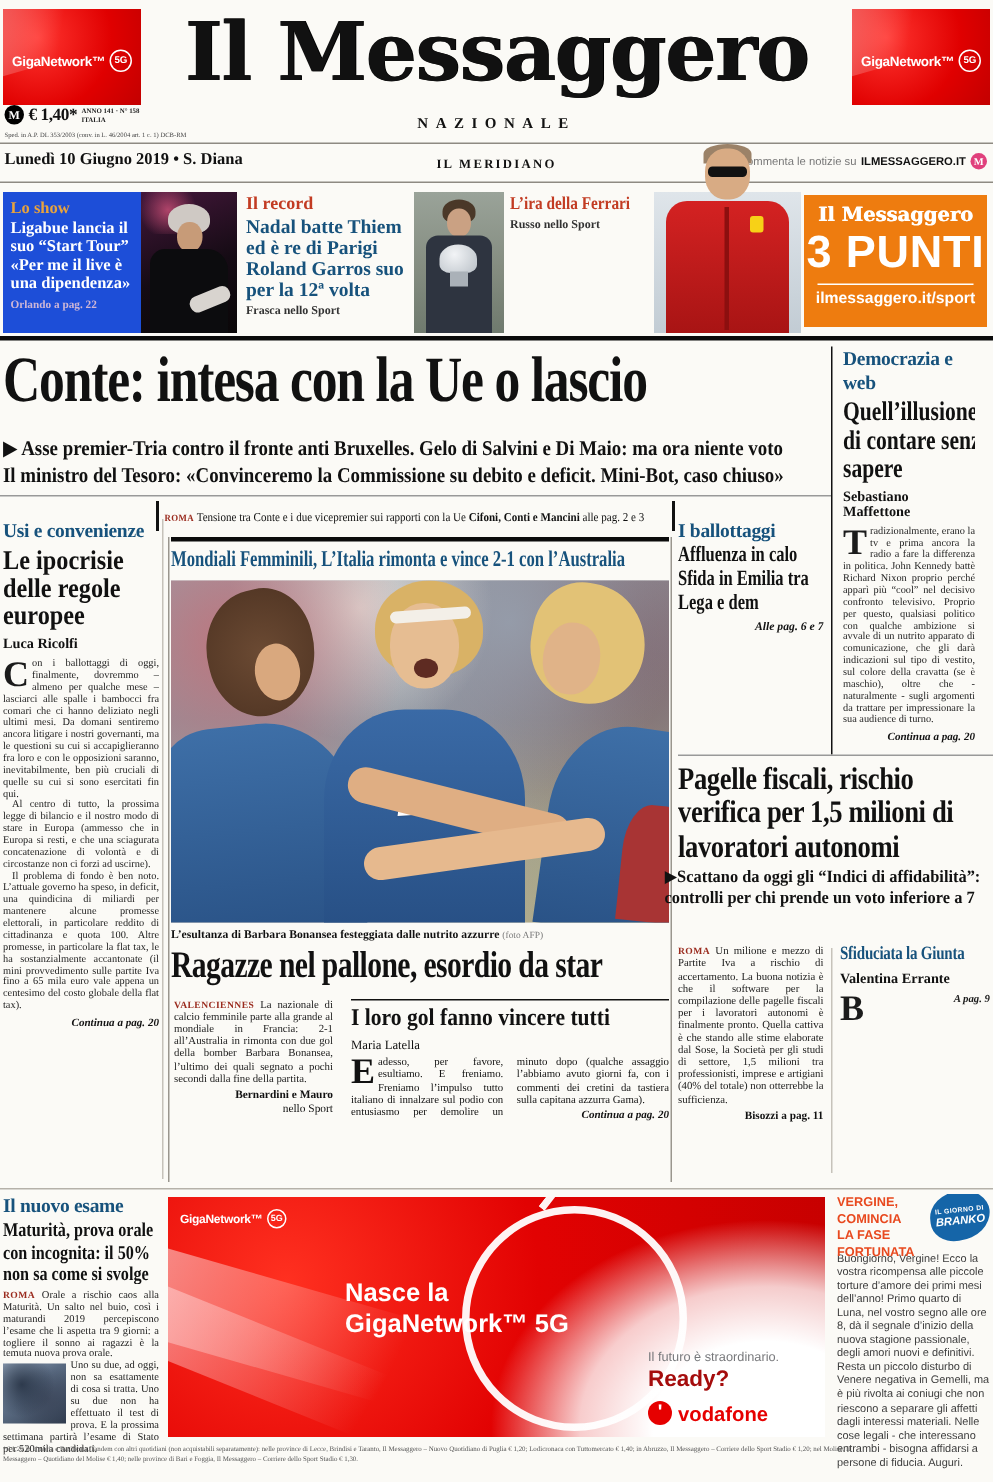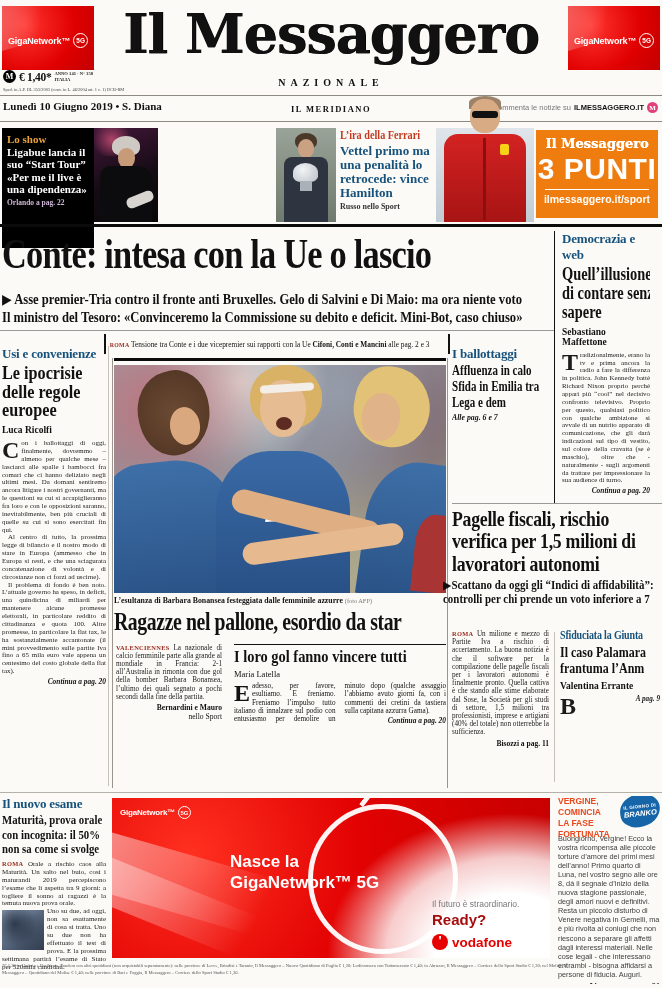--- a/index.html
+++ b/index.html
@@ -30,21 +30,21 @@
 #shipNote{position:absolute;left:3px;top:87px;font-size:4.4px;color:#444;width:130px}
 #hrA{left:0;top:95px;width:662px}
 #dateLeft{position:absolute;left:3px;top:100px;font-size:11px;font-weight:bold}
 #meridiano{position:absolute;left:231px;top:104px;width:200px;text-align:center;font-size:8.5px;font-weight:bold;letter-spacing:1.5px}
 #social{position:absolute;right:4px;top:102px;display:flex;align-items:center;gap:3px}
 #socialPrefix{font-size:7.5px;color:#777}
 #socialSite{font-size:7.5px;font-weight:bold}
 #appBadge{width:11px;height:11px;border-radius:50%;background:#e0407c;color:#fff;font-size:7px;font-weight:bold;display:flex;align-items:center;justify-content:center}
 #hrB{left:0;top:121px;width:662px}
 
-#tPurple{position:absolute;left:2px;top:128px;width:92px;height:120px;background:#000000;padding:5px;color:#fff;overflow:hidden}
+#tPurple{position:absolute;left:2px;top:128px;width:92px;height:94px;background:#1d4ed8;padding:5px;color:#fff;overflow:hidden}
 #tPurple .k{color:#e8a33d;font-weight:bold;font-size:11px}
 #tPurple .t{font-weight:bold;font-size:11px;line-height:1.12;margin-top:1px}
 #tPurple .b{color:#cdb6d6;font-weight:bold;font-size:7.5px;margin-top:3px}
 .tk{color:#c23b22;font-weight:bold;font-size:12px}
 .tt{color:#17527c;font-weight:bold;font-size:13px;line-height:1.08;margin-top:1px}
 .tb{color:#333;font-weight:bold;font-size:8px;margin-top:2px}
 #t2{position:absolute;left:164px;top:128px;width:110px;height:94px;overflow:hidden}
 #t3{position:absolute;left:340px;top:128px;width:96px;height:94px;overflow:hidden}
 #t3 .tk{white-space:nowrap;width:113px;transform:scaleX(.85)}
 #phLigabue{position:absolute;left:94px;top:128px;width:64px;height:94px;background:linear-gradient(160deg,#43173a 0%,#150b14 55%,#0a0708 100%);overflow:hidden}
@@ -123,21 +123,21 @@
 #golTitle .fit{white-space:nowrap;font-size:16px;font-weight:bold;width:236px;transform:scaleX(.9);margin-top:3px}
 #golAuthor{font-weight:normal;font-size:8.5px;margin:3px 0}
 #golText{columns:2;column-gap:9px;font-size:7.2px;line-height:1.16;text-align:justify}
 
 #opRight{position:absolute;left:554px;top:231px;width:96px;height:272px;border-left:1.5px solid #111;padding-left:7px;overflow:hidden}
 #opRightTitle .fit{font-size:18px;font-weight:bold;line-height:1.05;width:126px;transform:scaleX(.8);margin-top:2px}
 
 #ballot{position:absolute;left:452px;top:346px;width:97px;height:154px;overflow:hidden}
 #ballotTitle .fit{font-size:14.5px;font-weight:bold;line-height:1.1;width:128px;transform:scaleX(.76);margin-top:1px}
 #ballotBody{margin-top:5px;font-size:7.8px;font-weight:bold;line-height:1.22;text-align:justify}
-#ballotPages{font-style:italic;font-weight:bold;font-size:7.8px;text-align:left;margin-top:2px}
+#ballotPages{font-style:italic;font-weight:bold;font-size:7.8px;text-align:right;margin-top:2px}
 #hrMid{left:452px;top:503px;width:210px;background:#999}
 
 #pagelleHead{position:absolute;left:452px;top:508px;width:210px;overflow:visible}
 #pagelleHead .fit{font-size:21px;font-weight:bold;line-height:1.07;letter-spacing:-.3px;width:249px;transform:scaleX(.845)}
 #pagelleDeck{position:absolute;left:443px;top:578px;width:210px;overflow:hidden}
 #pagelleDeck .fit{width:222px;transform:scaleX(.95);font-size:11.5px;font-weight:bold;line-height:1.22}
 #pagLeft{position:absolute;left:452px;top:630px;width:97px;height:160px;overflow:hidden}
 #pagLeft .body{font-size:7.2px}
 #pagSig{text-align:right;font-weight:bold;font-size:7.5px;margin-top:2px}
 #vrPag{position:absolute;left:554px;top:632px;width:1px;height:150px;background:#c6c2ba}
@@ -231,30 +231,34 @@
     <div class="t">Ligabue lancia il suo “Start Tour” «Per me il live è una dipendenza»</div>
     <div class="b">Orlando a pag. 22</div>
   </div>
   <div id="phLigabue">
     <div class="lgLight"></div>
     <div class="lgHair"></div>
     <div class="lgFace"></div>
     <div class="lgBody"></div>
     <div class="lgGuitar"></div>
   </div>
+  <div id="t2">
+    <div class="tk">Il record</div>
+    <div class="tt">Nadal batte Thiem ed è re di Parigi Roland Garros suo per la 12ª volta</div>
+    <div class="tb">Frasca nello Sport</div>
+  </div>
   <div id="phNadal">
     <div class="ndHair"></div>
     <div class="ndFace"></div>
     <div class="ndBody"></div>
     <div class="ndCup"></div>
     <div class="ndCupBase"></div>
   </div>
   <div id="t3">
     <div class="tk fit">L’ira della Ferrari</div>
-    <div class="tt">Vettel primo ma una penalità lo retrocede: vince Hamilton</div>
     <div class="tb">Russo nello Sport</div>
   </div>
   <div id="phVettel">
     <div class="vBg"></div>
     <div class="vHair"></div>
     <div class="vHead"></div>
     <div class="vGlasses"></div>
     <div class="vTorso"></div>
     <div class="vZip"></div>
     <div class="vLogo"></div>
@@ -297,39 +301,42 @@
       <p><span class="dc">C</span><span>on i ballottaggi di oggi, finalmente, dovremmo – almeno per qualche mese – lasciarci alle spalle i bambocci fra comari che ci hanno deliziato negli ultimi mesi. Da domani sentiremo ancora litigare i nostri governanti, ma le questioni su cui si accapiglieranno fra loro e con le opposizioni saranno, inevitabilmente, ben più cruciali di quelle su cui si sono esercitati fin qui.</span></p>
       <p>Al centro di tutto, la prossima legge di bilancio e il nostro modo di stare in Europa (ammesso che in Europa si resti, e che una sciagurata concatenazione di volontà e di circostanze non ci forzi ad uscirne).</p>
       <p>Il problema di fondo è ben noto. L’attuale governo ha speso, in deficit, una quindicina di miliardi per mantenere alcune promesse elettorali, in particolare reddito di cittadinanza e quota 100. Altre promesse, in particolare la flat tax, le ha sostanzialmente accantonate (il mini provvedimento sulle partite Iva fino a 65 mila euro vale appena un centesimo del costo globale della flat tax).</p>
     </div>
     <div class="continua">Continua a pag. 20</div>
   </div>
   <div id="vrLeft"></div>
 
   <div id="cbox">
     <div id="cboxRule"></div>
+    <div id="stripHead">
+      <span class="fit">Mondiali Femminili, L’Italia rimonta e vince 2-1 con l’Australia</span>
+    </div>
     <div id="photo">
       <div class="ph plHair"></div>
       <div class="ph tL"></div>
       <div class="ph plFace"></div>
       <div class="ph prHair"></div>
       <div class="ph tR"></div>
       <div class="ph prFace"></div>
       <div class="ph fanRed"></div>
       <div class="ph pcHair"></div>
       <div class="ph tC"></div>
       <div class="ph pcFace"></div>
       <div class="ph pcBand"></div>
       <div class="ph pcMouth"></div>
       <div class="ph num">11</div>
       <div class="ph arm1"></div>
       <div class="ph arm2"></div>
     </div>
     <div id="cap">
-      <span>L’esultanza di Barbara Bonansea festeggiata dalle femminile azzurre</span>
+      <span>L’esultanza di Barbara Bonansea festeggiata dalle nutrito azzurre</span>
       <span class="credit">(foto AFP)</span>
     </div>
     <div id="ragazze">
       <span class="fit">Ragazze nel pallone, esordio da star</span>
     </div>
     <div id="cbCols">
       <div id="cbLeft">
         <div class="body">
           <span class="city">VALENCIENNES</span>
           <span>La nazionale di calcio femminile parte alla grande al mondiale in Francia: 2-1 all’Australia in rimonta con due gol della bomber Barbara Bonansea, l’ultimo dei quali segnato a pochi secondi dalla fine della partita.</span>
@@ -385,23 +392,20 @@
       <span class="city">ROMA</span>
       <span>Un milione e mezzo di Partite Iva a rischio di accertamento. La buona notizia è che il software per la compilazione delle pagelle fiscali per i lavoratori autonomi è finalmente pronto. Quella cattiva è che stando alle stime elaborate dal Sose, la Società per gli studi di settore, 1,5 milioni tra professionisti, imprese e artigiani (40% del totale) non otterrebbe la sufficienza.</span>
     </div>
     <div id="pagSig">Bisozzi a pag. 11</div>
   </div>
   <div id="vrPag"></div>
   <div id="giunta">
     <div id="giuntaKicker" class="kb" style="font-size:12.5px">
       <span class="fit">Sfiduciata la Giunta</span>
     </div>
-    <div id="giuntaTitle">
-      <span class="fit">Il caso Palamara frantuma l’Anm</span>
-    </div>
     <div class="author">Valentina Errante</div>
     <div class="body">
       <span class="dc">B</span>
       <div id="giuntaPages">A pag. 9</div>
     </div>
   </div>
 
   <div id="hrBot" class="hr"></div>
 
   <div id="maturita">

